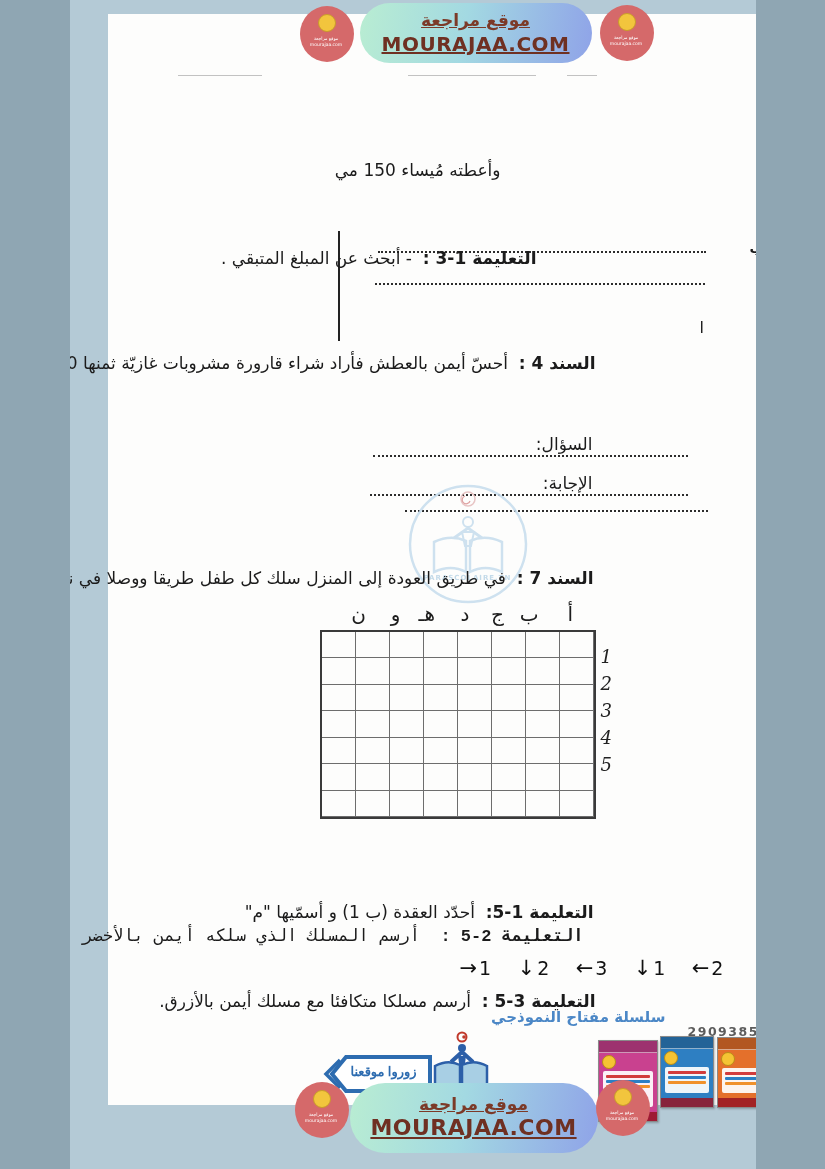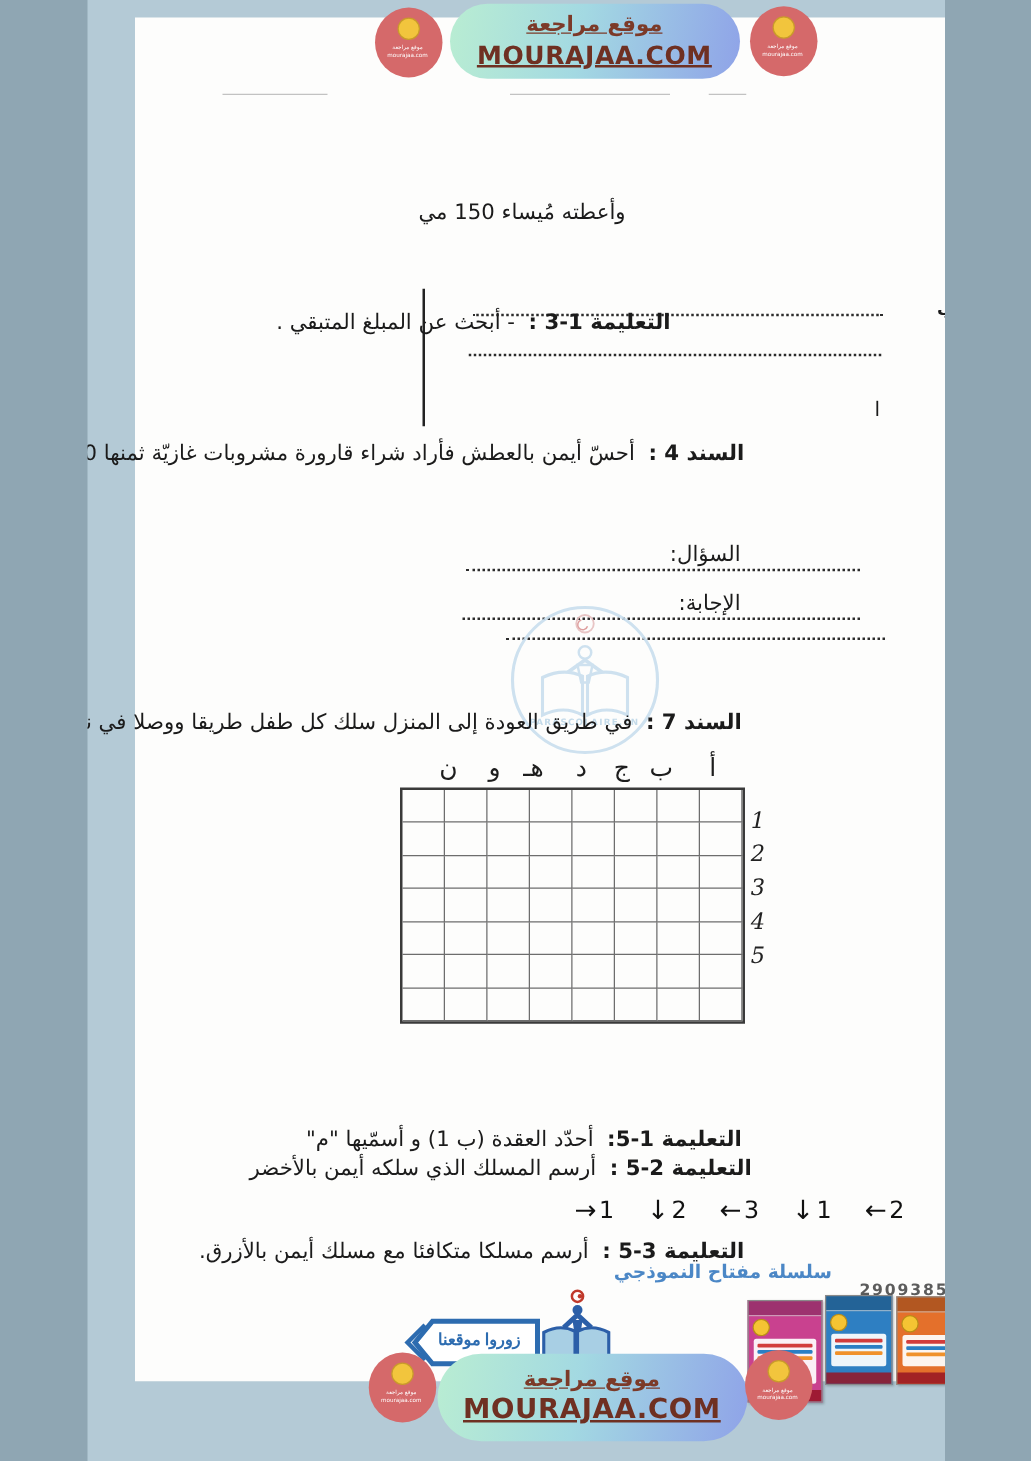--- a/index.html
+++ b/index.html
@@ -47,21 +47,21 @@
   .p b{font-weight:bold;}
   .p-s3{right:162px;top:116px;}
   .p-s3b{right:255px;top:160px;margin-left:13px;}
   .p-t31{right:219px;top:200px;margin-top:48px;}
   .p-s4{right:160px;top:353px;}
   .p-t41{right:278px;top:398px;}
   .p-q{right:163px;top:434px;}
   .p-a{right:163px;top:473px;}
   .p-s5{right:162px;top:568px;}
   .p-t51{right:162px;top:886px;margin-top:16px;}
-  .p-t52{right:154px;top:925px;}
+  .p-t52{right:172px;top:925px;font-family:Liberation Mono, monospace;}
   .p-t53{right:160px;top:991px;}
   .stray{position:absolute;left:630px;top:318px;font-size:16px;}
 
   .dots{position:absolute;height:8px;border-bottom:2px dotted #2c2c2c;z-index:0;}
   .d1{left:308px;top:243px;width:328px;}
   .d2{left:305px;top:275px;width:330px;}
   .dq{left:303px;top:447px;width:315px;}
   .da{left:300px;top:486px;width:318px;}
   .d3{left:335px;top:502px;width:303px;}
   .vline{position:absolute;left:268px;top:231px;width:2px;height:110px;background:#222;}

